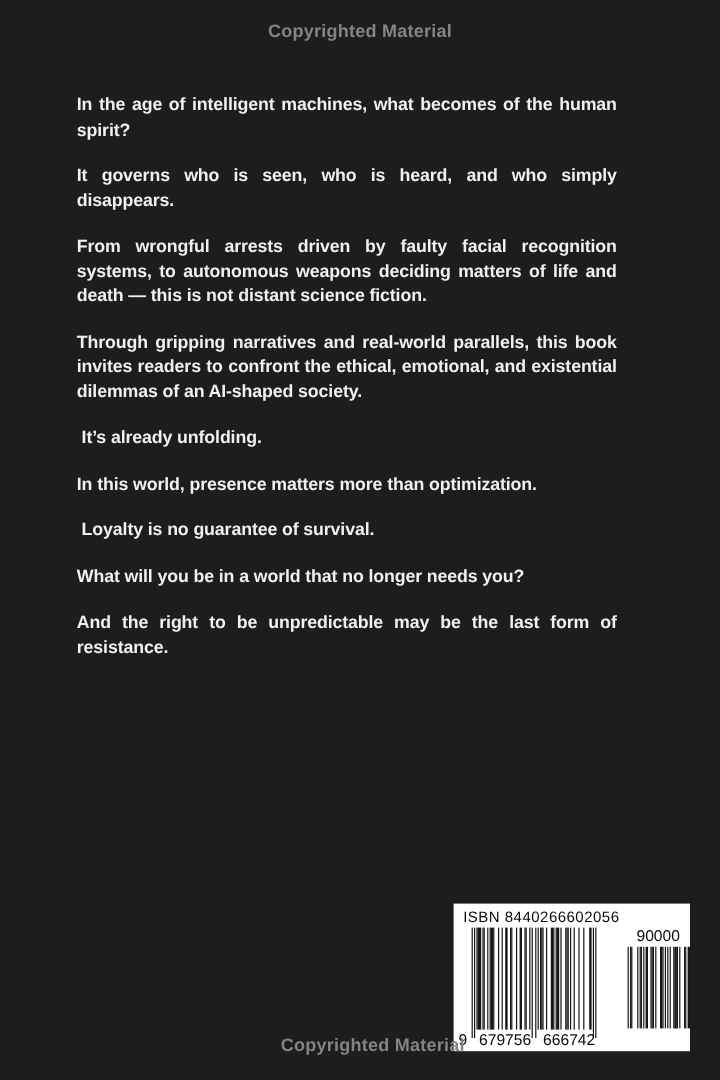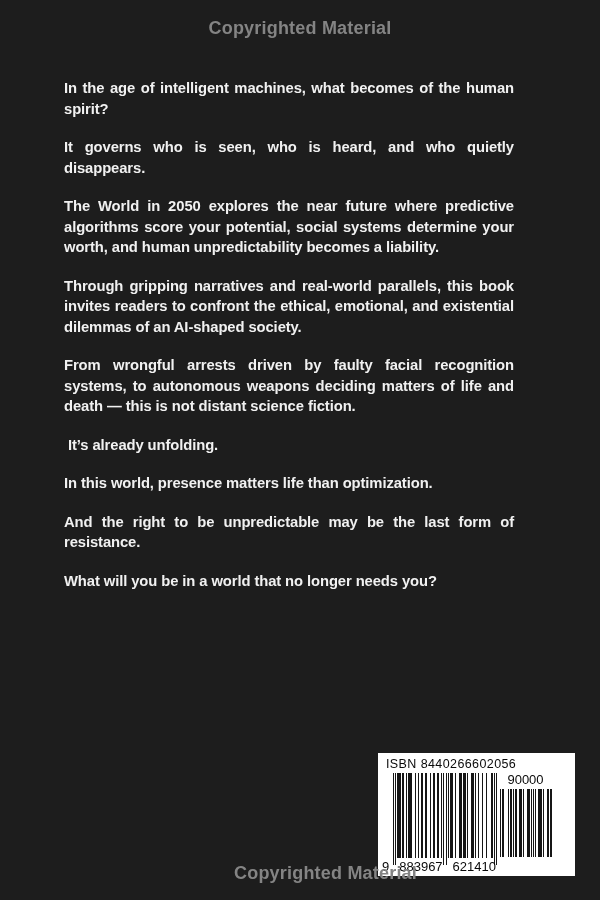--- a/index.html
+++ b/index.html
@@ -10,21 +10,21 @@
   html,body{width:600px;height:900px;}
   body{
     background:var(--bg);
     font-family:"Liberation Sans", sans-serif;
     overflow:hidden;
     position:relative;
   }
   .cover{position:absolute;inset:0;background:var(--bg);}
   .copyright{
     position:absolute;left:0;width:600px;text-align:center;
-    color:var(--muted);font-size:18px;font-weight:700;letter-spacing:.2px;
+    color:var(--muted);font-size:15px;font-weight:700;letter-spacing:.2px;
   }
   .copyright.top{top:18px;}
   .copyright.bottom{top:863px;width:596px;text-align:left;padding-left:234px;}
   .blurb{
     position:absolute;left:64px;top:78px;width:450px;
     color:var(--text);
   }
   .blurb p{
     font-weight:700;font-size:14.8px;line-height:20.5px;
     letter-spacing:-0.1px;
@@ -47,46 +47,46 @@
   .main-bars .m{height:85px;}
   .main-bars .m.tall{height:92px;}
   .m{flex:0 0 auto;}
   .m.bar{background:var(--bc-ink);}
   .m.space{background:transparent;}
   .digits{
     position:absolute;left:4px;bottom:2px;width:114px;
     display:flex;justify-content:space-between;align-items:flex-end;
     font-size:13px;color:#0a0a0a;white-space:nowrap;
   }
-  .addon{position:absolute;left:121px;top:20px;width:53px;}
+  .addon{position:absolute;left:144px;top:20px;width:53px;}
   .addon-label{
     text-align:center;font-size:13px;color:#0a0a0a;line-height:14px;
     margin-bottom:2px;
   }
   .addon-bars{
     width:53px;height:68px;display:flex;align-items:stretch;
   }
 </style>
 </head>
 <body>
 
 <div class="cover">
 
   <div class="copyright top">Copyrighted Material</div>
 
   <div class="blurb">
       <p>In the age of intelligent machines, what becomes of the human spirit?</p>
-      <p>It governs who is seen, who is heard, and who quietly disappears.</p>
-      <p>The World in 2050 explores the near future where predictive algorithms score your potential, social systems determine your worth, and human unpredictability becomes a liability.</p>
+      <p>It governs who is seen, who is heard, and who simply disappears.</p>
+      <p>From wrongful arrests driven by faulty facial recognition systems, to autonomous weapons deciding matters of life and death — this is not distant science fiction.</p>
       <p>Through gripping narratives and real-world parallels, this book invites readers to confront the ethical, emotional, and existential dilemmas of an AI-shaped society.</p>
-      <p>From wrongful arrests driven by faulty facial recognition systems, to autonomous weapons deciding matters of life and death — this is not distant science fiction.</p>
       <p>&nbsp;It’s already unfolding.</p>
-      <p>In this world, presence matters life than optimization.</p>
+      <p>In this world, presence matters more than optimization.</p>
+      <p>&nbsp;Loyalty is no guarantee of survival.</p>
+      <p>What will you be in a world that no longer needs you?</p>
       <p>And the right to be unpredictable may be the last form of resistance.</p>
-      <p>What will you be in a world that no longer needs you?</p>
     </div>
 
   <div class="barcode-box">
     <div class="isbn">ISBN 8440266602056</div>
 
     <div class="main-bars">
         <span class="m bar tall" style="width: 1.10526px;"></span>
         <span class="m space tall" style="width: 1.10526px;"></span>
         <span class="m bar tall" style="width: 1.10526px;"></span>
         <span class="m space" style="width: 1.10526px;"></span>
@@ -178,22 +178,22 @@
         <span class="m space" style="width: 1.10526px;"></span>
         <span class="m bar" style="width: 1.10526px;"></span>
         <span class="m space" style="width: 1.10526px;"></span>
         <span class="m bar tall" style="width: 1.10526px;"></span>
         <span class="m space tall" style="width: 1.10526px;"></span>
         <span class="m bar tall" style="width: 1.10526px;"></span>
       </div>
 
     <div class="digits">
       <span>9</span>
-      <span>883967</span>
-      <span>621410</span>
+      <span>679756</span>
+      <span>666742</span>
     </div>
 
     <div class="addon">
       <div class="addon-label">90000</div>
       <div class="addon-bars">
           <span class="m space" style="width: 1.10417px;"></span>
           <span class="m bar" style="width: 1.10417px;"></span>
           <span class="m space" style="width: 1.10417px;"></span>
           <span class="m bar" style="width: 1.10417px;"></span>
           <span class="m bar" style="width: 1.10417px;"></span>

